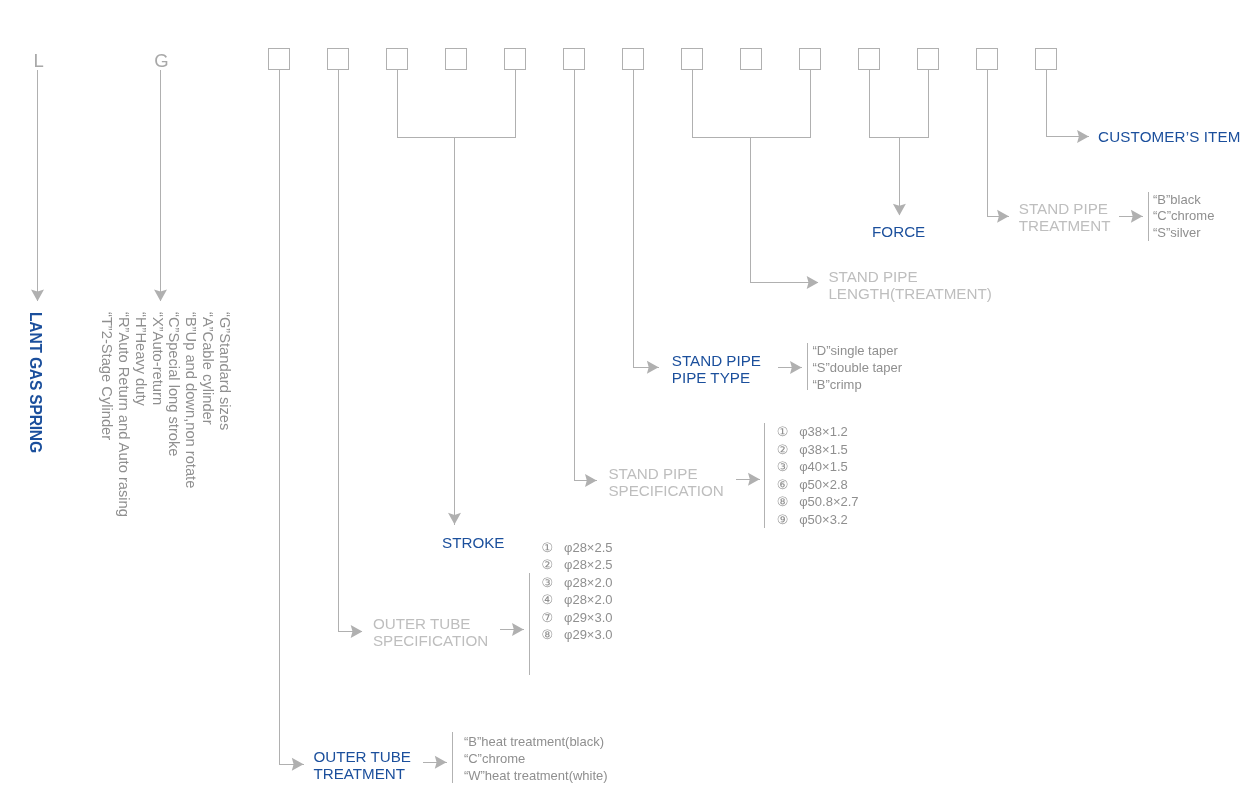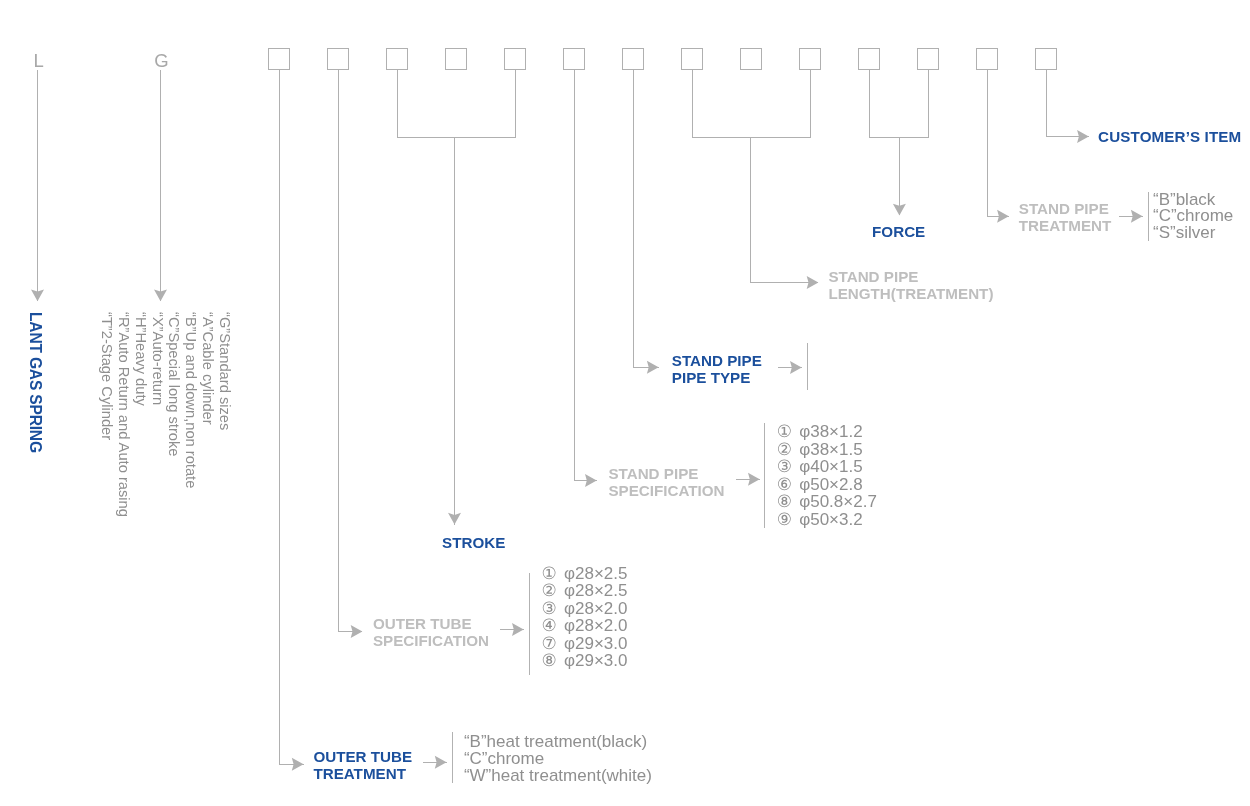--- a/index.html
+++ b/index.html
@@ -11,26 +11,26 @@
   svg#wires{position:absolute;left:0;top:0;width:1250px;height:806px;}
   .code-box{position:absolute;width:21.6px;height:21.6px;
             border:1px solid #b0b0b0;box-sizing:border-box;background:#fff;}
   .prefix{position:absolute;font-size:18.5px;color:#a8a8a8;line-height:1;
           white-space:nowrap;}
   .vert-brand{position:absolute;font-size:15.6px;font-weight:bold;color:#1b4f9c;
               white-space:nowrap;line-height:1;letter-spacing:-.2px;
               transform:rotate(90deg);transform-origin:0 0;}
   .vert-opt{position:absolute;font-size:14.7px;color:#8f8f8f;white-space:nowrap;
             line-height:1;transform:rotate(90deg);transform-origin:0 0;}
-  .cat{position:absolute;font-weight:bold;font-size:15.2px;line-height:17.1px;
+  .cat{position:absolute;font-weight:normal;font-size:15.2px;line-height:17.1px;
        white-space:nowrap;}
   .cat.blue{color:#1b4f9c;}
   .cat.gray{color:#bebebe;}
   .cat-line{display:block;}
-  .optlist{position:absolute;font-size:17px;color:#8f8f8f;white-space:nowrap;}
+  .optlist{position:absolute;font-size:13px;color:#8f8f8f;white-space:nowrap;}
   .optrow{display:block;}
   .optnum{display:inline-block;width:22.4px;}
 </style>
 </head>
 <body>
 
 <div id="stage">
 
   <svg id="wires" viewBox="0 0 1250 806">
     <path d="M 37.5 69.5 L 37.5 301.2" fill="none" stroke="#b0b0b0" stroke-width="1" shape-rendering="crispEdges"></path>
@@ -116,40 +116,45 @@
     <span class="cat-line">FORCE</span>
   </div>
   <div class="cat gray" style="left:828.4px;top:267.76px">
     <span class="cat-line">STAND PIPE</span>
     <span class="cat-line">LENGTH(TREATMENT)</span>
   </div>
   <div class="cat blue" style="left:671.8px;top:352.26px">
     <span class="cat-line">STAND PIPE</span>
     <span class="cat-line">PIPE TYPE</span>
   </div>
+  <div class="optlist" style="left:812.5px;top:343.1px;line-height:16.8px">
+    <span class="optrow" style="height:16.8px"><span>“D”single taper</span></span>
+    <span class="optrow" style="height:16.8px"><span>“S”double taper</span></span>
+    <span class="optrow" style="height:16.8px"><span>“B”crimp</span></span>
+  </div>
   <div class="cat gray" style="left:608.4px;top:465.06px">
     <span class="cat-line">STAND PIPE</span>
     <span class="cat-line">SPECIFICATION</span>
   </div>
   <div class="optlist" style="left:776.8px;top:423.35px;line-height:17.5px">
     <span class="optrow" style="height:17.5px"><span class="optnum">①</span><span>φ38×1.2</span></span>
     <span class="optrow" style="height:17.5px"><span class="optnum">②</span><span>φ38×1.5</span></span>
     <span class="optrow" style="height:17.5px"><span class="optnum">③</span><span>φ40×1.5</span></span>
     <span class="optrow" style="height:17.5px"><span class="optnum">⑥</span><span>φ50×2.8</span></span>
     <span class="optrow" style="height:17.5px"><span class="optnum">⑧</span><span>φ50.8×2.7</span></span>
     <span class="optrow" style="height:17.5px"><span class="optnum">⑨</span><span>φ50×3.2</span></span>
   </div>
   <div class="cat blue" style="left:442px;top:533.86px">
     <span class="cat-line">STROKE</span>
   </div>
   <div class="cat gray" style="left:372.9px;top:614.66px">
     <span class="cat-line">OUTER TUBE</span>
     <span class="cat-line">SPECIFICATION</span>
   </div>
-  <div class="optlist" style="left:541.6px;top:565px;line-height:17.4px">
+  <div class="optlist" style="left:541.6px;top:539px;line-height:17.4px">
     <span class="optrow" style="height:17.4px"><span class="optnum">①</span><span>φ28×2.5</span></span>
     <span class="optrow" style="height:17.4px"><span class="optnum">②</span><span>φ28×2.5</span></span>
     <span class="optrow" style="height:17.4px"><span class="optnum">③</span><span>φ28×2.0</span></span>
     <span class="optrow" style="height:17.4px"><span class="optnum">④</span><span>φ28×2.0</span></span>
     <span class="optrow" style="height:17.4px"><span class="optnum">⑦</span><span>φ29×3.0</span></span>
     <span class="optrow" style="height:17.4px"><span class="optnum">⑧</span><span>φ29×3.0</span></span>
   </div>
   <div class="cat blue" style="left:313.4px;top:748.16px">
     <span class="cat-line">OUTER TUBE</span>
     <span class="cat-line">TREATMENT</span>

